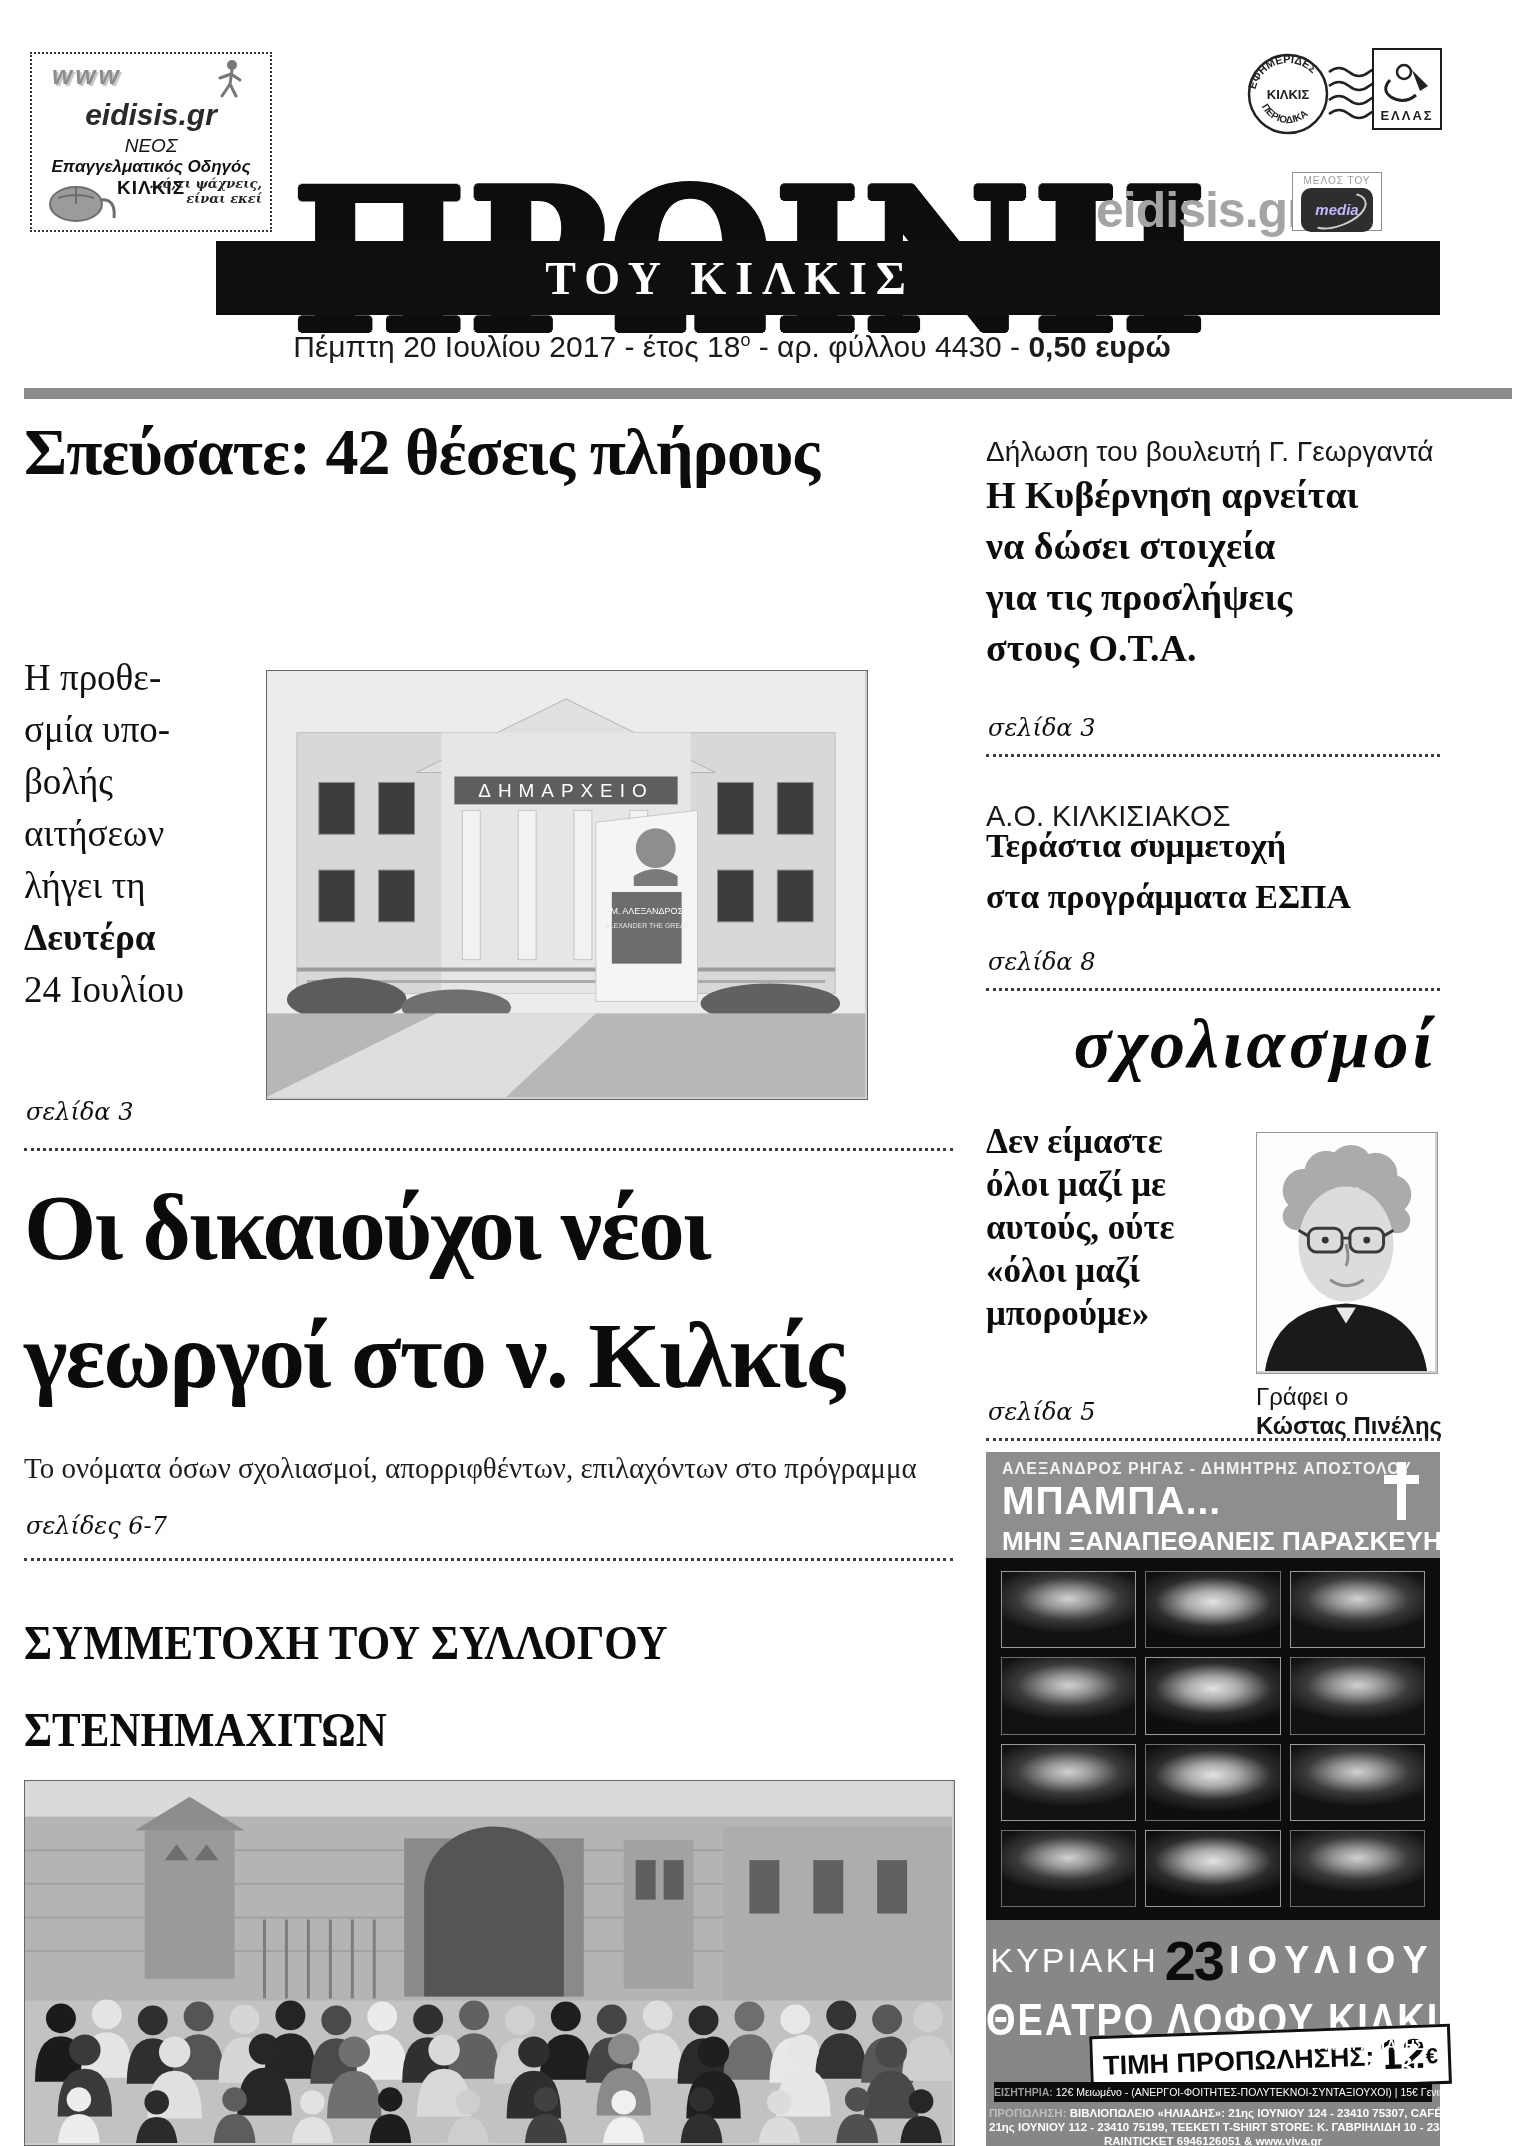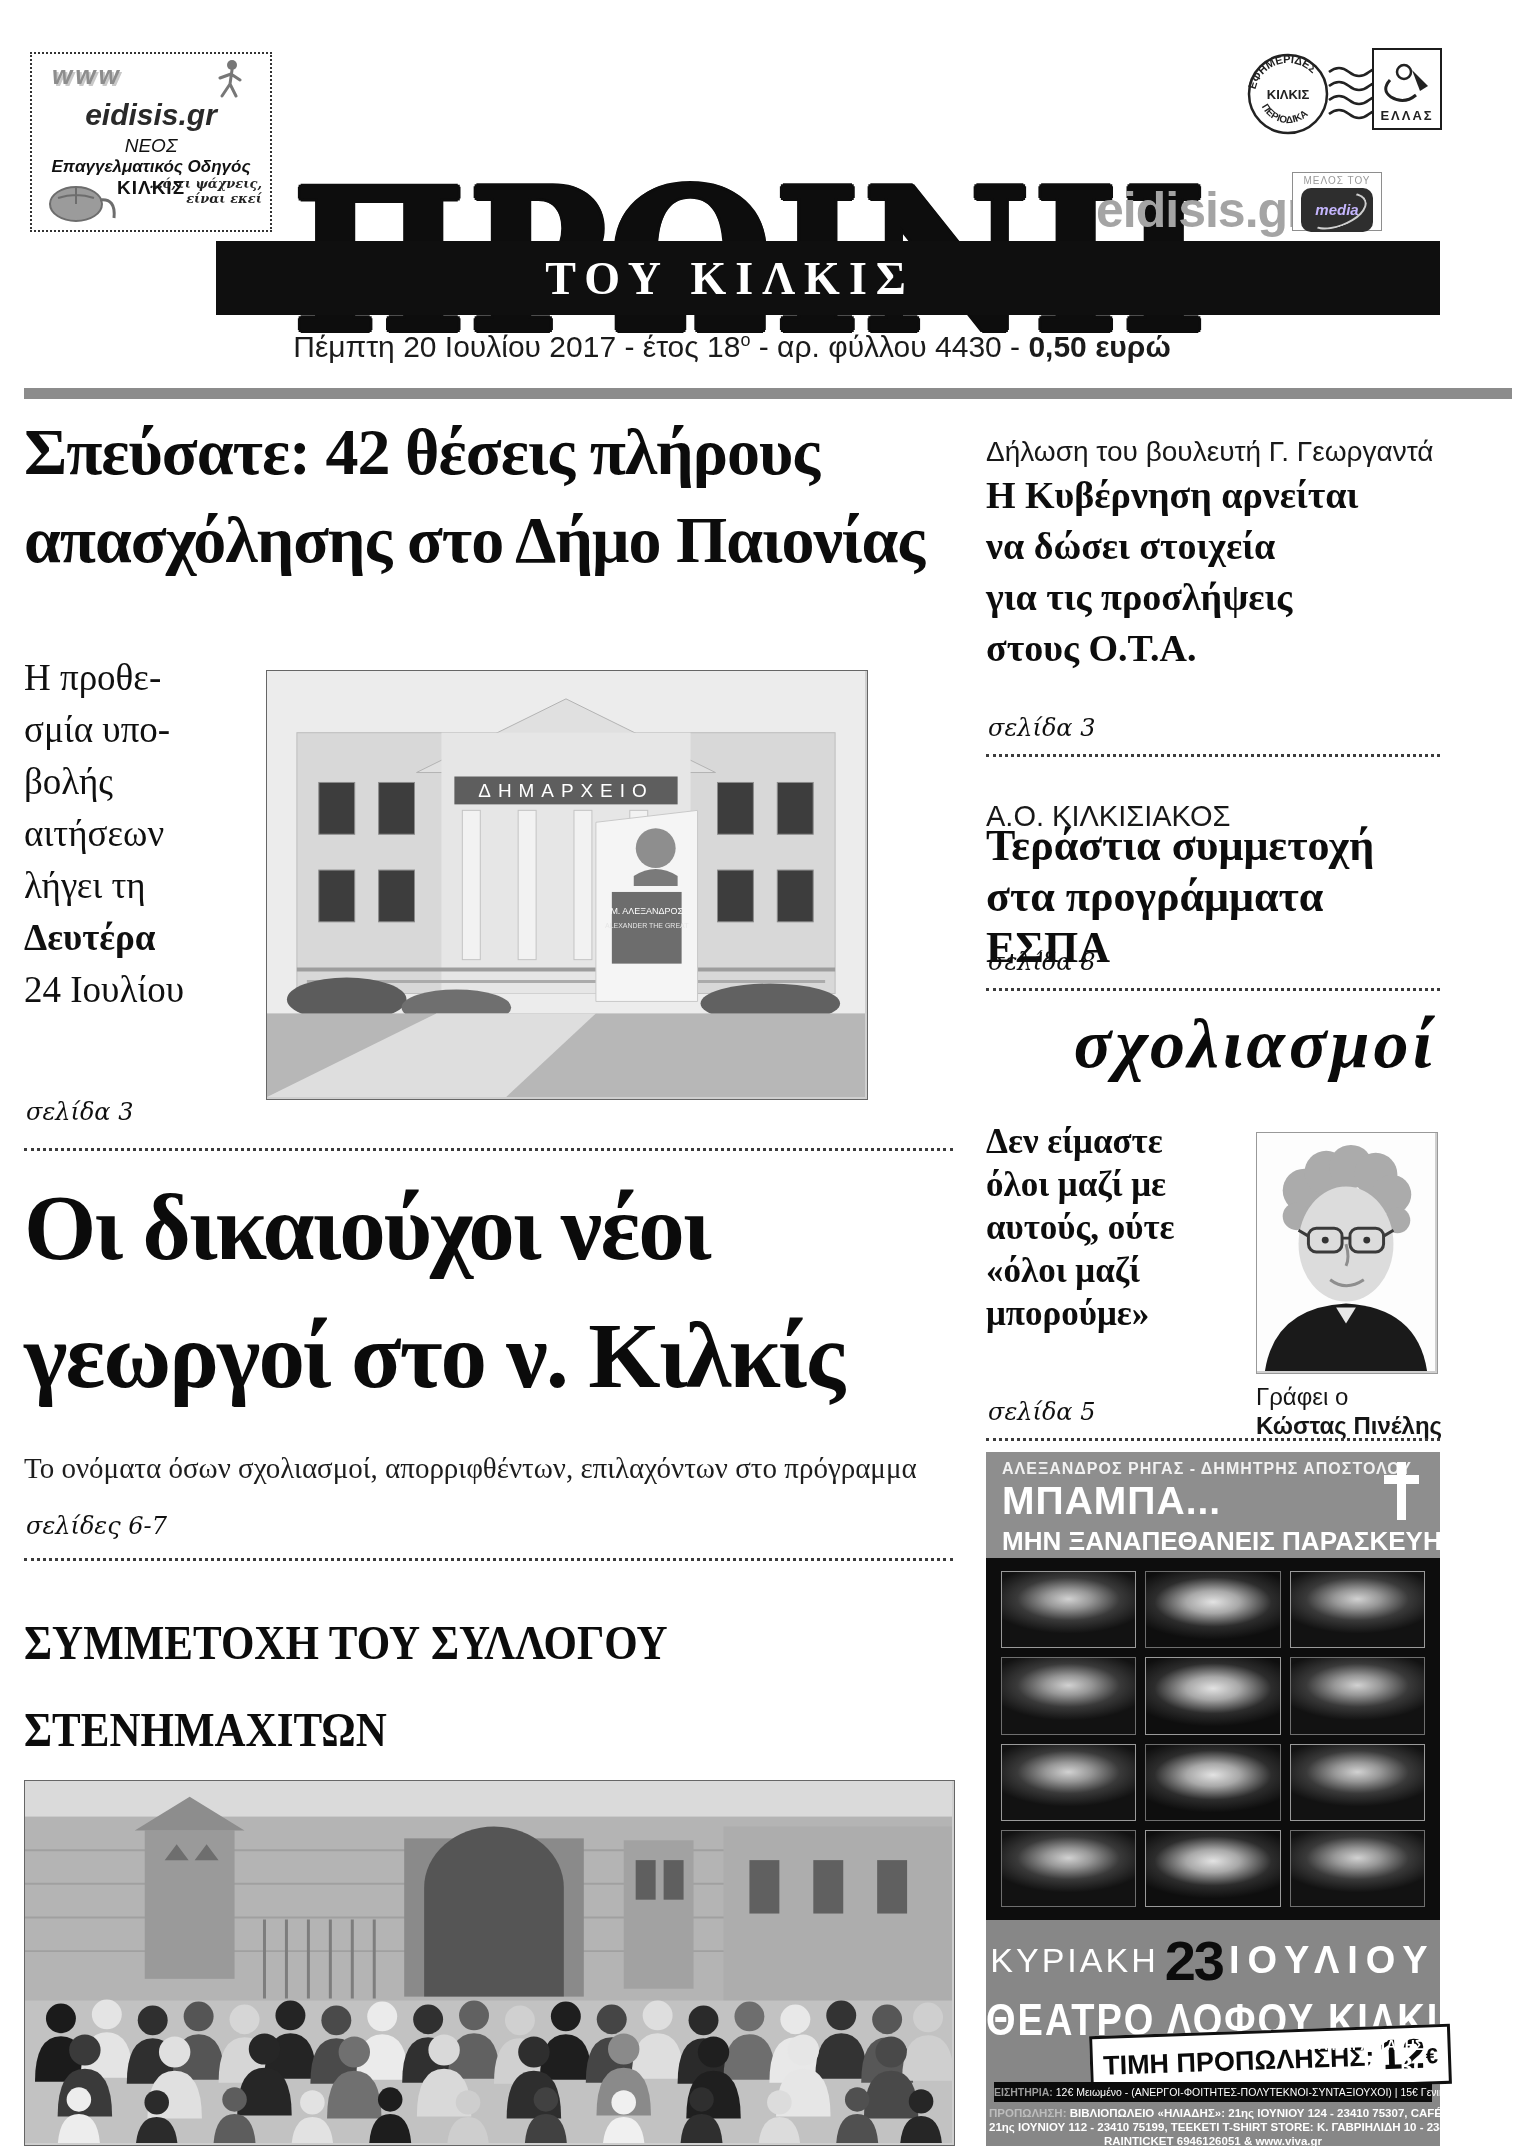--- a/index.html
+++ b/index.html
@@ -72,21 +72,21 @@
   .photo2{left:24px;top:1780px;width:929px;height:364px;}
 
   
   .kick1{position:absolute;left:986px;top:436px;font-size:28px;color:#181818;}
   .a1{position:absolute;left:986px;top:470px;width:455px;font-family:"Liberation Serif",serif;
       font-weight:700;font-size:38px;line-height:51px;color:#0d0d0d;}
   .pr3{left:988px;top:714px;}
   .dot3{left:986px;top:754px;width:454px;}
   .kick2{position:absolute;left:986px;top:800px;font-size:29px;color:#181818;}
   .a2{position:absolute;left:986px;top:820px;width:455px;font-family:"Liberation Serif",serif;
-      font-weight:700;font-size:44px;line-height:51px;color:#0d0d0d;}
+      font-weight:700;font-size:34px;line-height:51px;color:#0d0d0d;}
   .pr4{left:988px;top:948px;}
   .dot4{left:986px;top:988px;width:454px;}
   .coltitle{position:absolute;left:986px;top:1004px;width:450px;text-align:right;
             font-family:"Liberation Serif",serif;font-weight:700;font-style:italic;font-size:70px;
             letter-spacing:4px;color:#0a0a0a;}
   .quote{position:absolute;left:986px;top:1120px;width:262px;font-family:"Liberation Serif",serif;
          font-weight:700;font-size:35px;line-height:43px;color:#0d0d0d;}
   .portrait{left:1256px;top:1132px;width:180px;height:240px;border-color:#999;}
   .author{position:absolute;left:1256px;top:1382px;font-size:24px;line-height:29px;color:#151515;}
   .author .nm{font-weight:700;}
@@ -204,21 +204,20 @@
     </div>
 
     <div class="dateline"><span>Πέμπτη 20 Ιουλίου 2017 - έτος 18</span><sup>ο</sup><span> - αρ. φύλλου 4430 - </span><span class="price">0,50 ευρώ</span></div>
 
     <div class="grayrule"></div>
   </header>
 
   <section>
     <div class="h1">
       <div>Σπεύσατε: 42 θέσεις πλήρους</div>
-      <div>απασχόλησης στο Δήμο Παιονίας</div>
     </div>
 
     <div class="sidenote">
       <div>Η προθε-</div>
       <div>σμία υπο-</div>
       <div>βολής</div>
       <div>αιτήσεων</div>
       <div>λήγει τη</div>
       <div class="b">Δευτέρα</div>
       <div>24 Ιουλίου</div>

